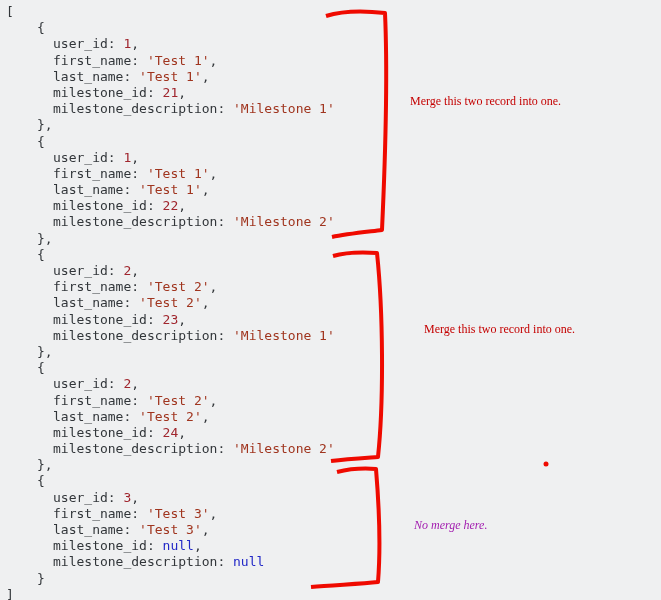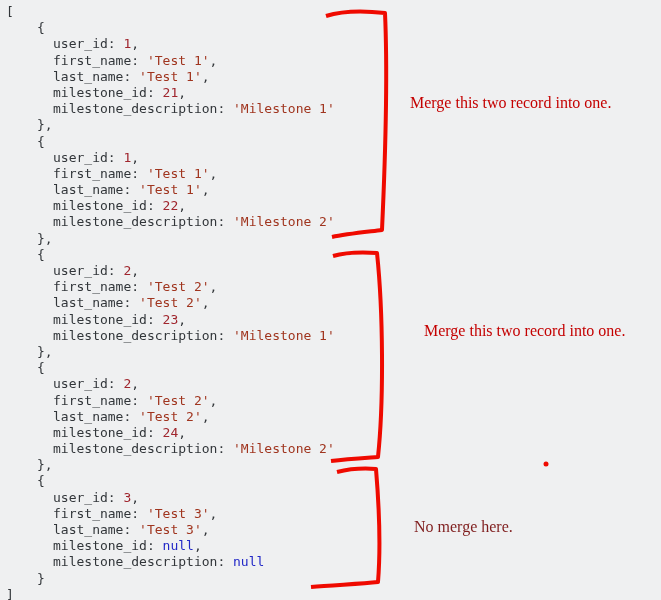--- a/index.html
+++ b/index.html
@@ -45,36 +45,36 @@
     stroke: #ef0a00;
     stroke-width: 4;
     stroke-linecap: butt;
     stroke-linejoin: round;
   }
   .anno-dot { fill: #ef0a00; }
 
   .anno-label {
     position: absolute;
     font-family: "Liberation Serif", "DejaVu Serif", serif;
-    font-size: 16px;
+    font-size: 12px;
     color: #c40000;
     white-space: nowrap;
   }
 </style>
 </head>
 <body>
 
 <div class="canvas">
 
   <pre class="code"><div class="code-line l0"><span class="punct">[</span></div><div class="code-line l1"><span class="punct">{</span></div><div class="code-line l2"><span class="key">user_id</span><span class="punct">: </span><span class="num">1</span><span class="punct">,</span></div><div class="code-line l2"><span class="key">first_name</span><span class="punct">: </span><span class="str">'Test 1'</span><span class="punct">,</span></div><div class="code-line l2"><span class="key">last_name</span><span class="punct">: </span><span class="str">'Test 1'</span><span class="punct">,</span></div><div class="code-line l2"><span class="key">milestone_id</span><span class="punct">: </span><span class="num">21</span><span class="punct">,</span></div><div class="code-line l2"><span class="key">milestone_description</span><span class="punct">: </span><span class="str">'Milestone 1'</span></div><div class="code-line l1"><span class="punct">},</span></div><div class="code-line l1"><span class="punct">{</span></div><div class="code-line l2"><span class="key">user_id</span><span class="punct">: </span><span class="num">1</span><span class="punct">,</span></div><div class="code-line l2"><span class="key">first_name</span><span class="punct">: </span><span class="str">'Test 1'</span><span class="punct">,</span></div><div class="code-line l2"><span class="key">last_name</span><span class="punct">: </span><span class="str">'Test 1'</span><span class="punct">,</span></div><div class="code-line l2"><span class="key">milestone_id</span><span class="punct">: </span><span class="num">22</span><span class="punct">,</span></div><div class="code-line l2"><span class="key">milestone_description</span><span class="punct">: </span><span class="str">'Milestone 2'</span></div><div class="code-line l1"><span class="punct">},</span></div><div class="code-line l1"><span class="punct">{</span></div><div class="code-line l2"><span class="key">user_id</span><span class="punct">: </span><span class="num">2</span><span class="punct">,</span></div><div class="code-line l2"><span class="key">first_name</span><span class="punct">: </span><span class="str">'Test 2'</span><span class="punct">,</span></div><div class="code-line l2"><span class="key">last_name</span><span class="punct">: </span><span class="str">'Test 2'</span><span class="punct">,</span></div><div class="code-line l2"><span class="key">milestone_id</span><span class="punct">: </span><span class="num">23</span><span class="punct">,</span></div><div class="code-line l2"><span class="key">milestone_description</span><span class="punct">: </span><span class="str">'Milestone 1'</span></div><div class="code-line l1"><span class="punct">},</span></div><div class="code-line l1"><span class="punct">{</span></div><div class="code-line l2"><span class="key">user_id</span><span class="punct">: </span><span class="num">2</span><span class="punct">,</span></div><div class="code-line l2"><span class="key">first_name</span><span class="punct">: </span><span class="str">'Test 2'</span><span class="punct">,</span></div><div class="code-line l2"><span class="key">last_name</span><span class="punct">: </span><span class="str">'Test 2'</span><span class="punct">,</span></div><div class="code-line l2"><span class="key">milestone_id</span><span class="punct">: </span><span class="num">24</span><span class="punct">,</span></div><div class="code-line l2"><span class="key">milestone_description</span><span class="punct">: </span><span class="str">'Milestone 2'</span></div><div class="code-line l1"><span class="punct">},</span></div><div class="code-line l1"><span class="punct">{</span></div><div class="code-line l2"><span class="key">user_id</span><span class="punct">: </span><span class="num">3</span><span class="punct">,</span></div><div class="code-line l2"><span class="key">first_name</span><span class="punct">: </span><span class="str">'Test 3'</span><span class="punct">,</span></div><div class="code-line l2"><span class="key">last_name</span><span class="punct">: </span><span class="str">'Test 3'</span><span class="punct">,</span></div><div class="code-line l2"><span class="key">milestone_id</span><span class="punct">: </span><span class="null">null</span><span class="punct">,</span></div><div class="code-line l2"><span class="key">milestone_description</span><span class="punct">: </span><span class="null">null</span></div><div class="code-line l1"><span class="punct">}</span></div><div class="code-line l0"><span class="punct">]</span></div></pre>
 
   <svg class="overlay" width="661" height="600" viewBox="0 0 661 600">
     <path class="bracket" d="M326,16 C345,10 368,11 385,13 C388,80 385,165 382,230 C366,232 346,234 332,237" stroke="#ef0a00"></path>
     <path class="bracket" d="M333,256 C347,252 362,252 377,253 C383,310 384,400 378,457 C364,458 347,459 331,461" stroke="#ef0a00"></path>
     <path class="bracket" d="M337,472 C349,469 363,468 376,469 C379,505 381,545 378,582 C360,584 332,585 311,587" stroke="#ef0a00"></path>
     <circle class="anno-dot" cx="546" cy="464" r="2.5" fill="#ef0a00"></circle>
   </svg>
 
   <div class="anno-label" style="left: 410px; top: 94px; color: rgb(196, 0, 0);">Merge this two record into one.</div>
   <div class="anno-label" style="left: 424px; top: 322px; color: rgb(196, 0, 0);">Merge this two record into one.</div>
-  <div class="anno-label" style="left: 414px; top: 518px; color: #7f1d1d;">No merge here.</div>
+  <div class="anno-label" style="left: 414px; top: 518px; color: #a21caf; font-style: italic;">No merge here.</div>
 
 </div>
 
 </body></html>

